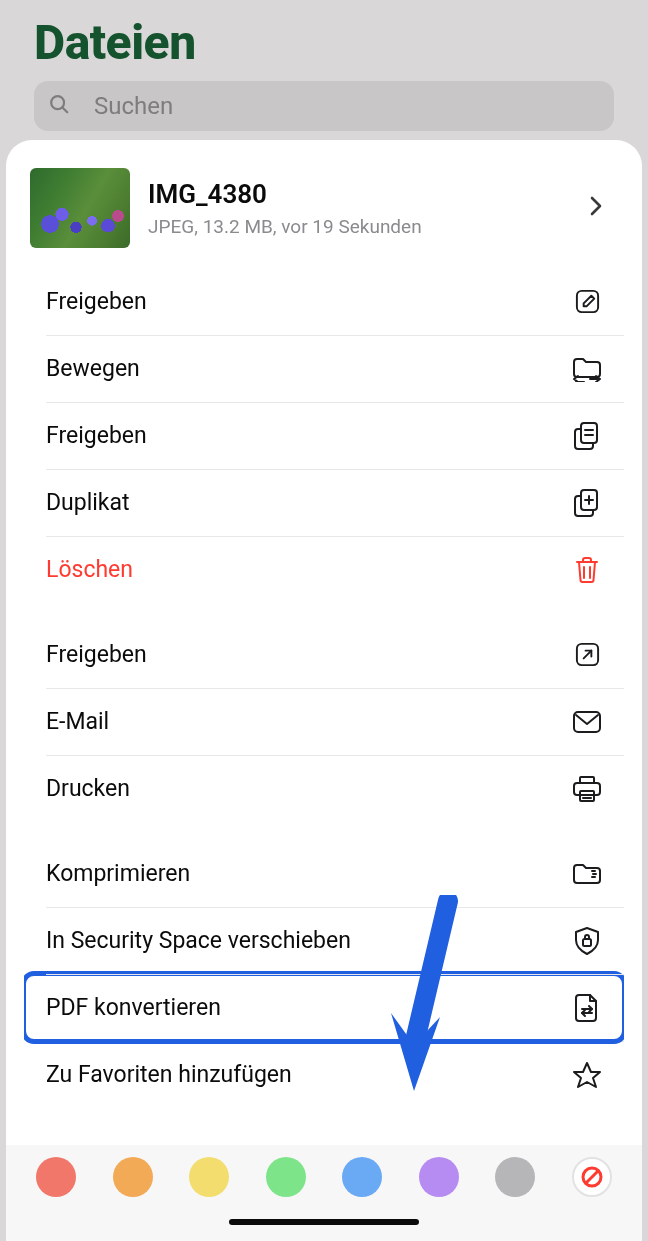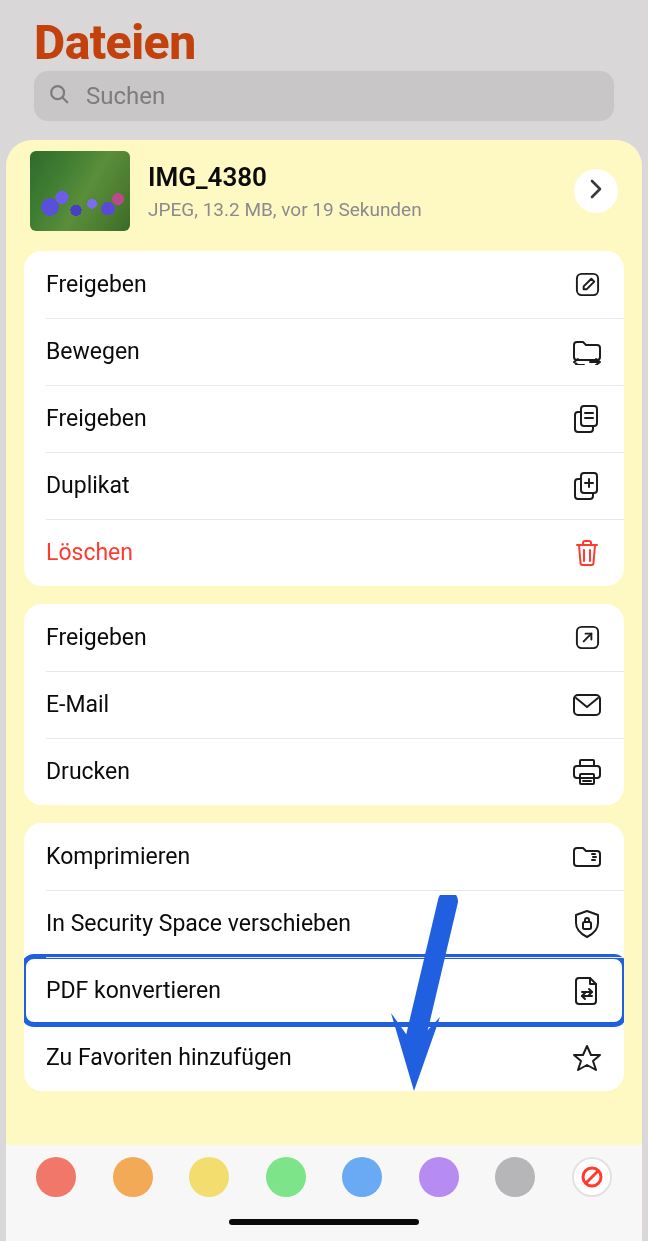--- a/index.html
+++ b/index.html
@@ -10,48 +10,48 @@
     font-family: -apple-system, BlinkMacSystemFont, "Segoe UI", Roboto, Helvetica, Arial, sans-serif;
     position: relative;
     overflow: hidden;
   }
   .top-area {
     padding: 0 34px;
   }
   .page-title {
     font-size: 48px;
     font-weight: 800;
-    color: #c2410c;
-    padding: 14px 0 0 0;
+    color: #14532d;
+    padding: 14px 0 10px 0;
     letter-spacing: -0.5px;
   }
   .search-bar {
     display: flex;
     align-items: center;
-    gap: 16px;
+    gap: 24px;
     background: #c8c6c7;
     border-radius: 14px;
     height: 50px;
     padding: 0 14px;
     color: #7e7c7d;
     margin-bottom: 24px;
   }
   .search-bar .placeholder {
     font-size: 24px;
     color: #7e7c7d;
   }
   .sheet {
     position: absolute;
     left: 6px;
     right: 6px;
     top: 140px;
     bottom: 0;
-    background: #fef9c3;
+    background: #ffffff;
     border-radius: 26px 26px 0 0;
-    padding: 5px 18px 0 18px;
+    padding: 22px 18px 0 18px;
   }
   .file-header {
     display: flex;
     align-items: center;
     gap: 18px;
     padding: 6px 6px 20px 6px;
   }
   .thumb {
     width: 100px;
     height: 80px;

